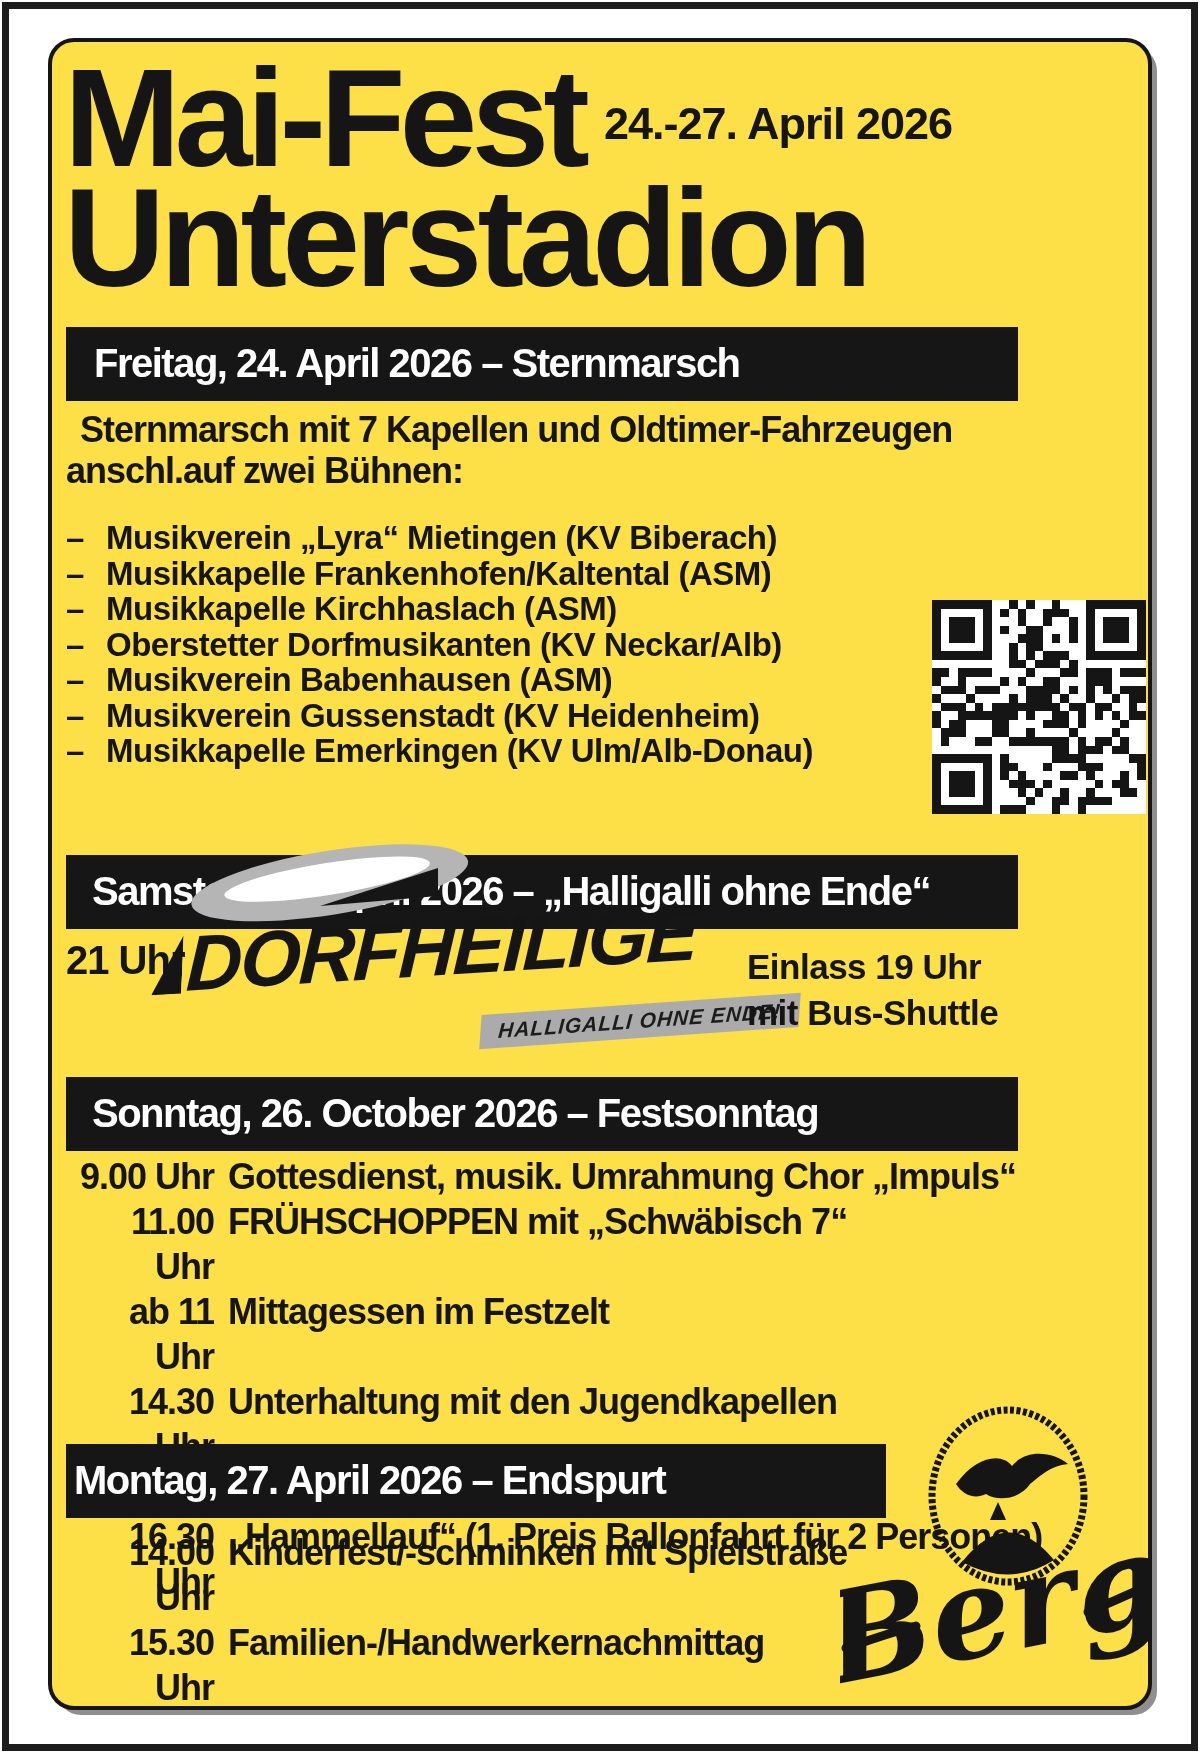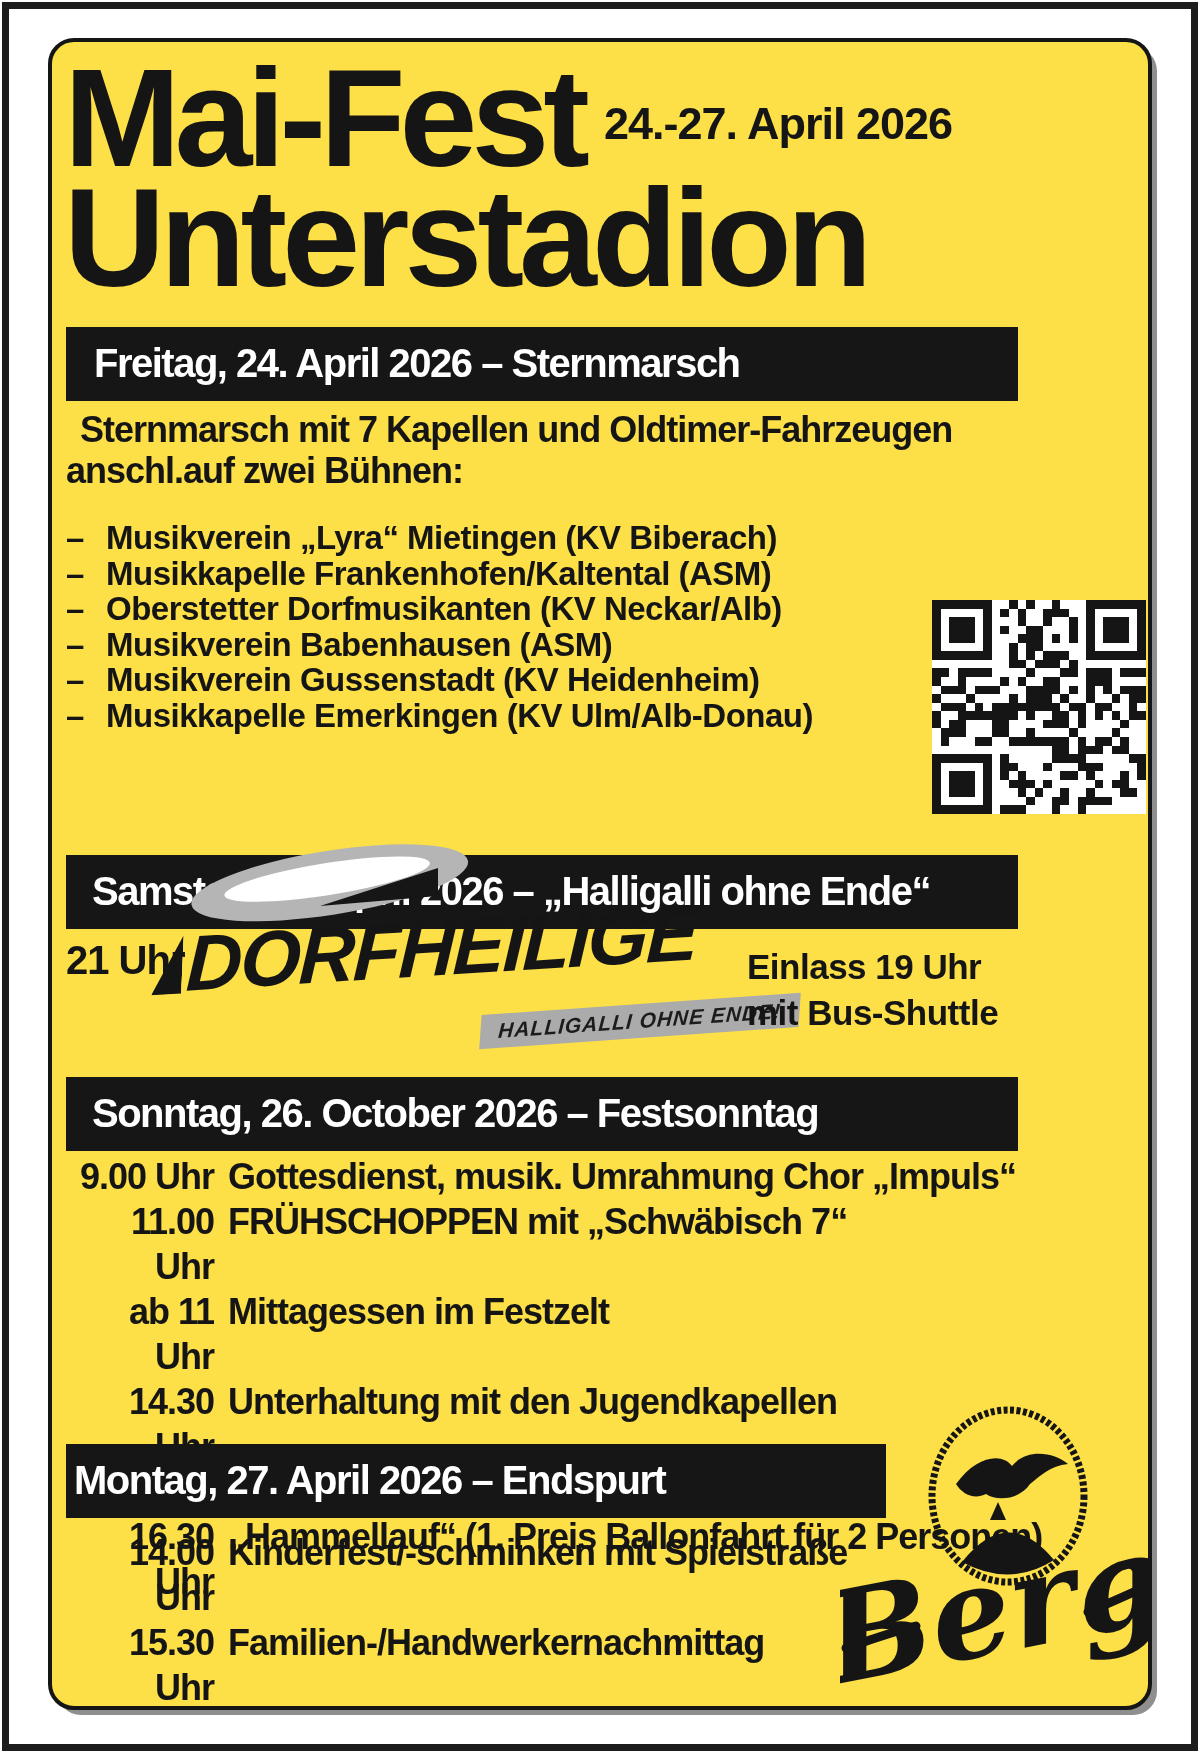--- a/index.html
+++ b/index.html
@@ -100,20 +100,21 @@
   </div>
 
   <div class="anschl">
     <span class="small">anschl.</span>
     <span class="small">auf zwei Bühnen:</span>
   </div>
 
   <div class="bands">
     <div class="band-row"><span class="dash">–</span><span>Musikverein „Lyra“ Mietingen (KV Biberach)</span></div>
     <div class="band-row"><span class="dash">–</span><span>Musikkapelle Frankenhofen/Kaltental (ASM)</span></div>
+    <div class="band-row"><span class="dash">–</span><span>Musikkapelle Kirchhaslach (ASM)</span></div>
     <div class="band-row"><span class="dash">–</span><span>Oberstetter Dorfmusikanten (KV Neckar/Alb)</span></div>
     <div class="band-row"><span class="dash">–</span><span>Musikverein Babenhausen (ASM)</span></div>
     <div class="band-row"><span class="dash">–</span><span>Musikverein Gussenstadt (KV Heidenheim)</span></div>
     <div class="band-row"><span class="dash">–</span><span>Musikkapelle Emerkingen (KV Ulm/Alb-Donau)</span></div>
   </div>
 
   <div class="qr"><svg viewBox="0 0 25 25" shape-rendering="crispEdges" fill="#151515">
         <rect x="0" y="0" width="25" height="25" fill="#fff"></rect>
         <rect x="9" y="0" width="1" height="1"></rect>
         <rect x="11" y="0" width="1" height="1"></rect>

